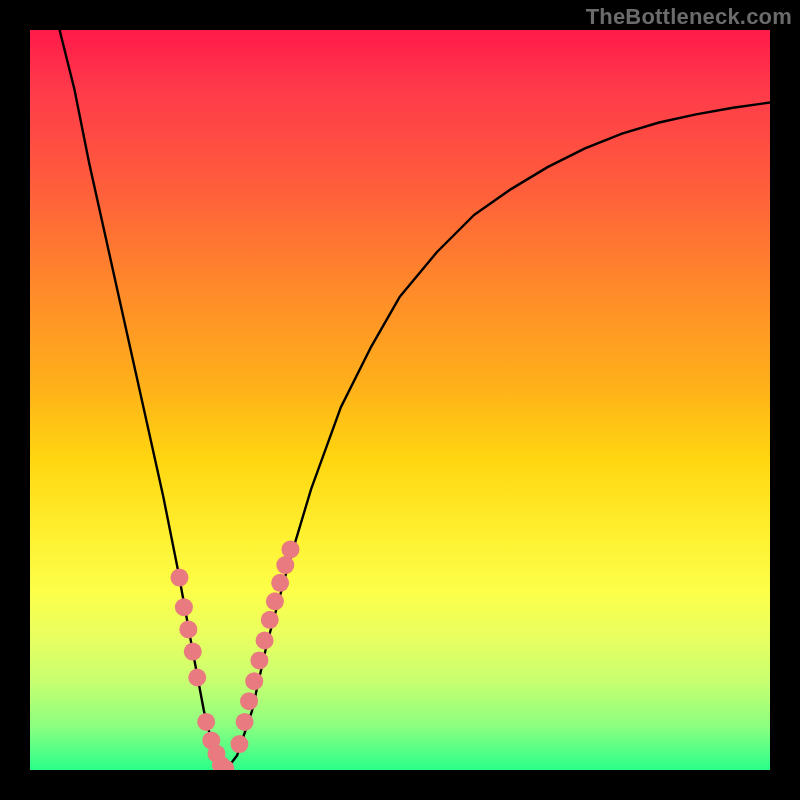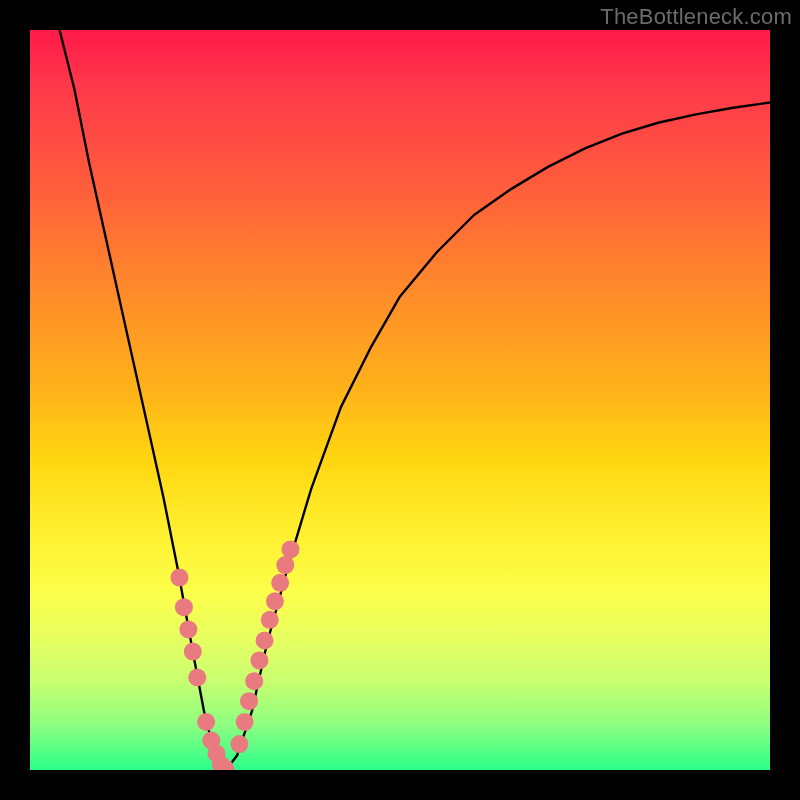--- a/index.html
+++ b/index.html
@@ -47,21 +47,21 @@
   .svg-layer {
     position: absolute;
     inset: 0;
   }
   .watermark {
     position: absolute;
     top: 4px;
     right: 8px;
     color: #6b6b6b;
     font-size: 22px;
-    font-weight: 400;
+    font-weight: 700;
     letter-spacing: 0.2px;
     user-select: none;
   }
 </style>
 </head>
 <body>
 
 <div class="frame">
   <div class="plot">
     <div class="gradient-bg"></div>

